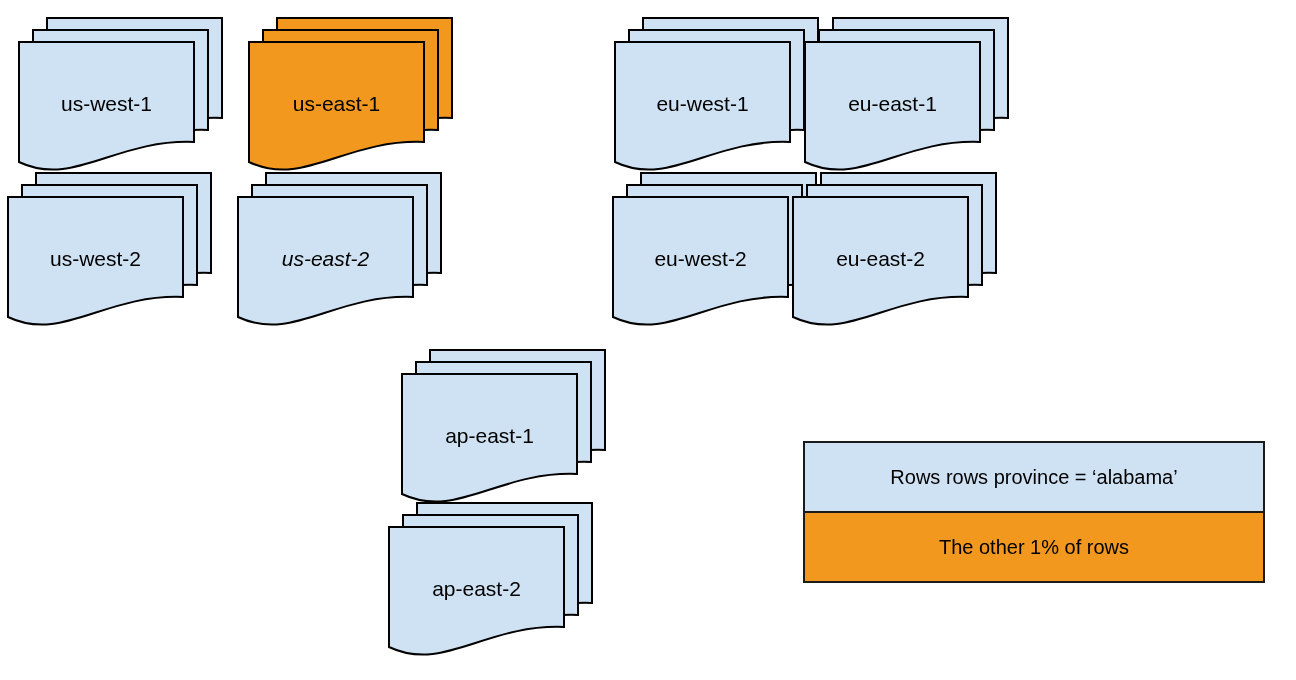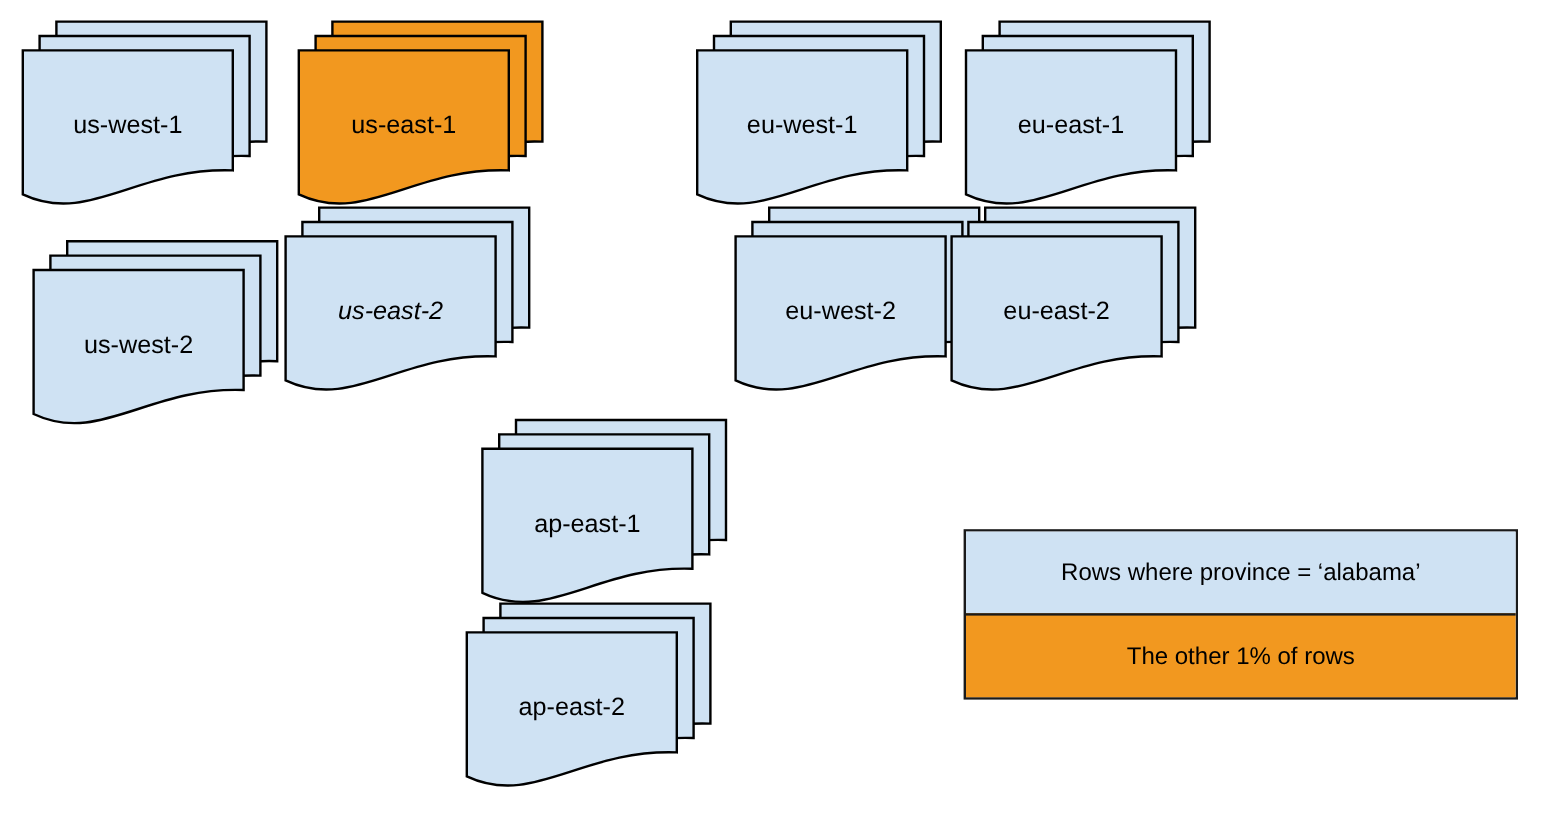--- a/index.html
+++ b/index.html
@@ -24,23 +24,23 @@
   .doc-label {
     font-family: "Liberation Sans", sans-serif;
     font-size: 21px;
     fill: #000000;
     text-anchor: middle;
   }
 
   
   .s-us-west-1 { left: 19px;  top: 18px;  }
   .s-us-east-1 { left: 249px; top: 18px;  }
-  .s-eu-west-1 { left: 566px; top: 18px; padding-left: 15px;  }
+  .s-eu-west-1 { left: 600px; top: 18px; padding-left: 15px;  }
   .s-eu-east-1 { left: 805px; top: 18px; text-align: center;  }
-  .s-us-west-2 { left: 28px;  top: 173px; margin-top: 28px; }
+  .s-us-west-2 { left: 8px;  top: 173px; }
   .s-us-east-2 { left: 238px; top: 173px; font-style: italic; }
   .s-eu-west-2 { left: 573px; top: 173px; padding-left: 40px; }
   .s-eu-east-2 { left: 793px; top: 173px; }
   .s-ap-east-1 { left: 402px; top: 350px; }
   .s-ap-east-2 { left: 389px; top: 503px; }
 
   
   .legend {
     position: absolute;
     left: 803px; top: 441px;
@@ -209,20 +209,20 @@
         </g>
       <g transform="translate(0,24)">
         <path class="doc" d="M0 0 H175 V100 C96 97 55 146 0 120 Z"></path>
         <text class="doc-label" x="87.5" y="69">ap-east-2</text>
       </g>
     </svg>
   </div>
 
   <div class="legend">
     <div class="legend-row blue">
-      <span>Rows where province = ‘alabama’</span>
+      <span>Rows rows province = ‘alabama’</span>
     </div>
     <div class="legend-row orange">
       <span>The other 1% of rows</span>
     </div>
   </div>
 
 </div>
 
 </body></html>

